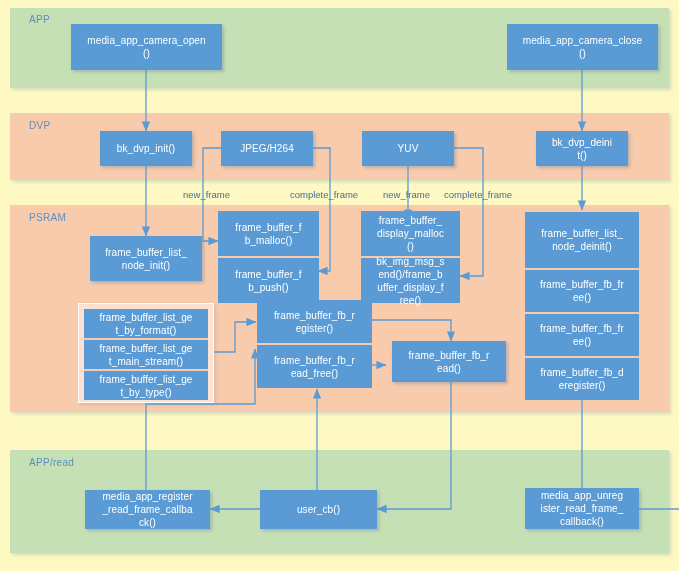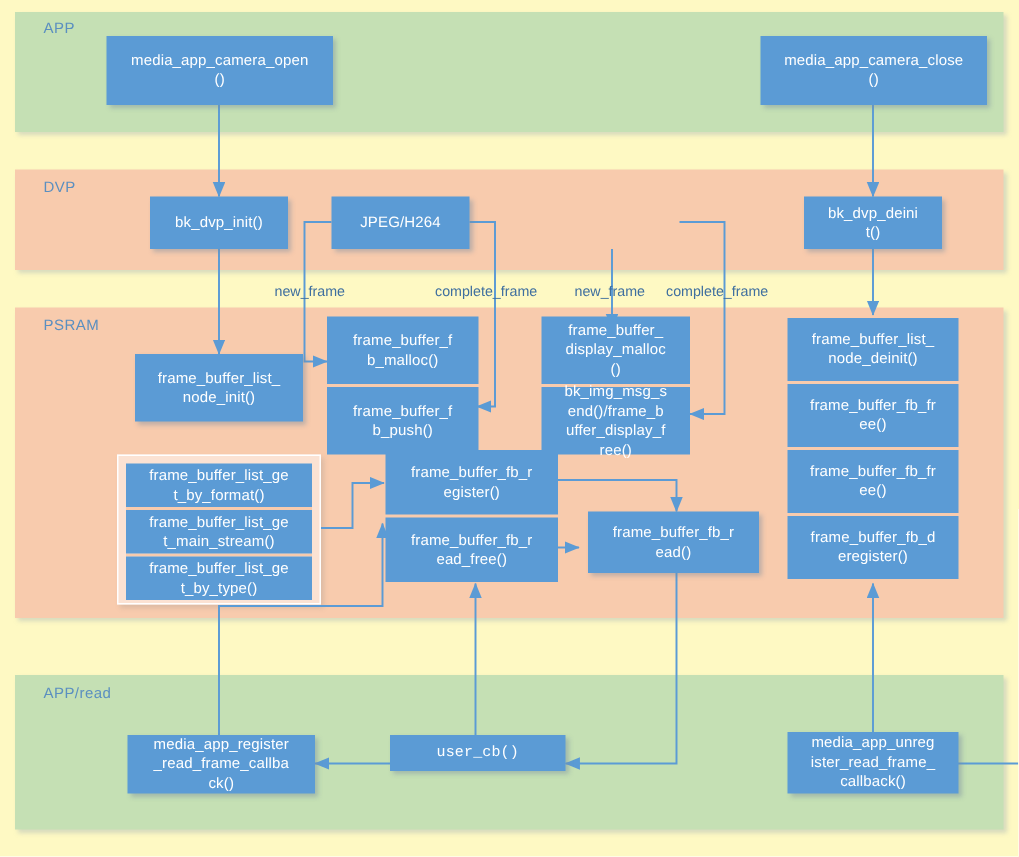--- a/index.html
+++ b/index.html
@@ -82,20 +82,21 @@
     <path class="wire" marker-end="url(#ah)" d="M582,488 L582,389"></path>
 
     <path class="wire" d="M527,509 L679,509"></path>
   </svg>
 
   <div class="node" style="left:71px;top:24px;width:151px;height:46px;">media_app_camera_open()</div>
   <div class="node" style="left:507px;top:24px;width:151px;height:46px;">media_app_camera_close()</div>
 
   <div class="node" style="left:100px;top:131px;width:92px;height:35px;">bk_dvp_init()</div>
   <div class="node" style="left:221px;top:131px;width:92px;height:35px;">JPEG/H264</div>
+  <div class="node" style="left:362px;top:131px;width:92px;height:35px;">YUV</div>
   <div class="node" style="left:536px;top:131px;width:92px;height:35px;">bk_dvp_deinit()</div>
 
   <div class="edge-label" style="left:183px;top:189px;">new_frame</div>
   <div class="edge-label" style="left:290px;top:189px;">complete_frame</div>
   <div class="edge-label" style="left:383px;top:189px;">new_frame</div>
   <div class="edge-label" style="left:444px;top:189px;">complete_frame</div>
 
   <div class="node" style="left:90px;top:236px;width:112px;height:45px;">frame_buffer_list_node_init()</div>
 
   <div class="stack" style="left:218px;top:211px;width:101px;">
@@ -104,21 +105,21 @@
     <div class="node" style="height:45px;">frame_buffer_fb_push()</div>
   </div>
 
   <div class="stack" style="left:361px;top:211px;width:99px;">
     <div class="node" style="height:45px;">frame_buffer_display_malloc()</div>
     <div class="stack-sep"></div>
     <div class="node" style="height:45px;">bk_img_msg_send()/frame_buffer_display_free()</div>
   </div>
 
   <div class="stack" style="left:525px;top:212px;width:114px;">
-    <div class="node" style="height:42px;">frame_buffer_list_node_deinit()</div>
+    <div class="node" style="height:56px;">frame_buffer_list_node_deinit()</div>
     <div class="stack-sep"></div>
     <div class="node" style="height:42px;">frame_buffer_fb_free()</div>
     <div class="stack-sep"></div>
     <div class="node" style="height:42px;">frame_buffer_fb_free()</div>
     <div class="stack-sep"></div>
     <div class="node" style="height:42px;">frame_buffer_fb_deregister()</div>
   </div>
 
   <div class="stack" style="left:84px;top:309px;width:124px;">
     <div class="node" style="height:29px;">frame_buffer_list_get_by_format()</div>
@@ -130,16 +131,16 @@
 
   <div class="stack" style="left:257px;top:300px;width:115px;">
     <div class="node" style="height:43px;">frame_buffer_fb_register()</div>
     <div class="stack-sep"></div>
     <div class="node" style="height:43px;">frame_buffer_fb_read_free()</div>
   </div>
 
   <div class="node" style="left:392px;top:341px;width:114px;height:41px;">frame_buffer_fb_read()</div>
 
   <div class="node" style="left:85px;top:490px;width:125px;height:39px;">media_app_register_read_frame_callback()</div>
-  <div class="node" style="left:260px;top:490px;width:117px;height:24px;font-family:Liberation Mono, monospace;">user_cb()</div>
+  <div class="node" style="left:260px;top:490px;width:117px;height:39px;">user_cb()</div>
   <div class="node" style="left:525px;top:488px;width:114px;height:41px;">media_app_unregister_read_frame_callback()</div>
 
 </div>
 
 </body></html>

